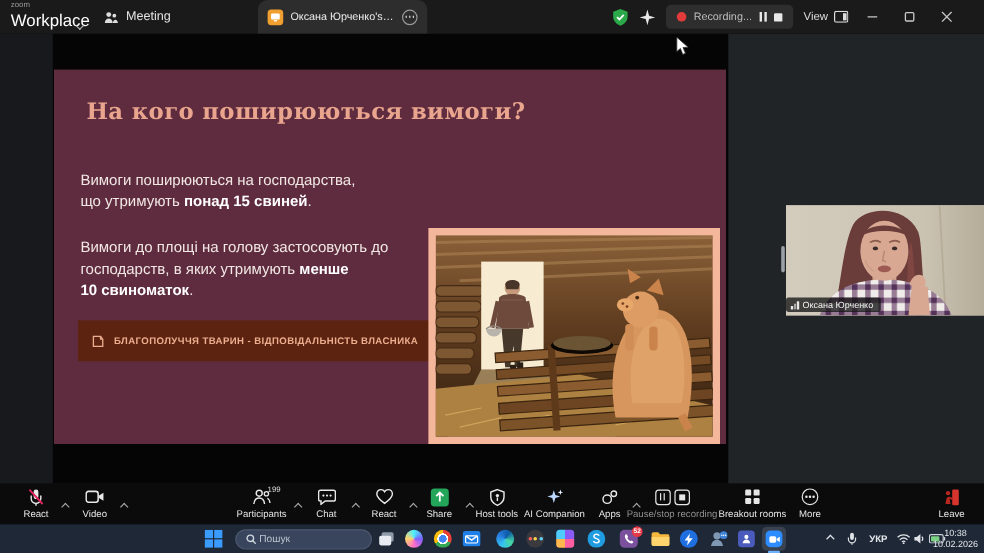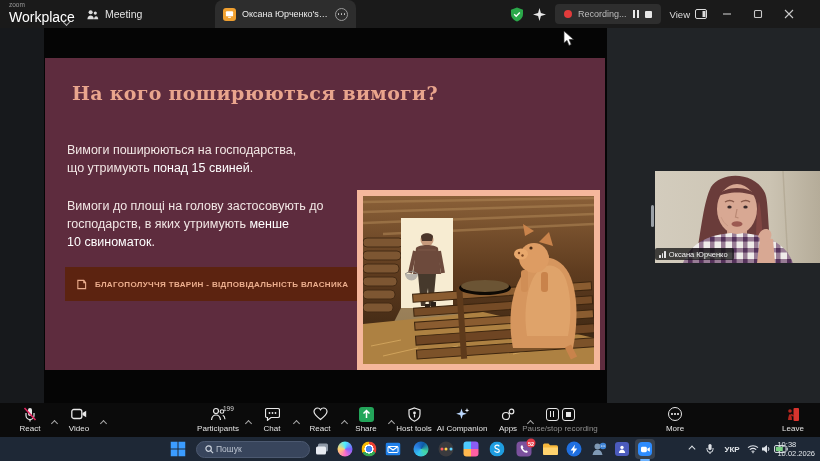--- a/index.html
+++ b/index.html
@@ -34,21 +34,21 @@
 
   
   #main { position:absolute; top:28px; left:0; width:820px; height:375px; }
   #share-area { left:0; top:0; width:607px; height:375px; background:#17191c; overflow:hidden; }
   #share-video { left:44px; top:0; width:563px; height:375px; background:#050505; }
 
   
   #slide { left:1px; top:30px; width:560px; height:312px; background:#5e2c3e; }
   .slide-title { left:27px; top:24px; font-family:"DejaVu Serif", serif; font-weight:700; font-size:19px; color:#e9a58d; letter-spacing:.3px; }
   .slide-p { left:22px; font-size:12.5px; line-height:1.42; color:#f2e7e5; }
-  .slide-p b { color:#ffffff; font-weight:400; }
+  .slide-p b { color:#ffffff; font-weight:700; }
   #p1 { top:84px; } #p2 { top:140px; }
   .slide-footer { left:20px; top:209px; width:304px; height:34px; background:#5c2310; display:flex; align-items:center; gap:8px; padding:0 11px; }
   .slide-footer-label { font-size:8px; font-weight:700; color:#ecae8e; letter-spacing:.35px; }
   .photo-frame { left:312px; top:132px; width:243px; height:180px; background:#f5b79c; padding:6px; }
 
   
   #right-panel { left:607px; top:0; width:213px; height:375px; background:#212427; }
   .drag-handle { left:44px; top:177px; width:3px; height:22px; background:#9aa0a6; border-radius:2px; }
   #webcam { left:48px; top:143px; width:165px; height:92px; background:#cfc8ba; overflow:hidden; }
   .name-tag { left:0; bottom:3px; background:rgba(22,22,22,.78); display:flex; align-items:center; gap:3px; padding:1.5px 6px 1.5px 4px; border-radius:2px; }
@@ -80,21 +80,21 @@
   #taskbar { position:absolute; top:437px; left:0; width:820px; height:24px; background:#1e2836; z-index:30; }
   .tk { position:absolute; top:50%; transform:translate(-50%,-50%); display:grid; place-items:center; }
   .search-pill { position:absolute; left:196px; top:3.5px; width:114px; height:17px; background:#38455c; border:1px solid #4c5970; border-radius:9px; display:flex; align-items:center; gap:2px; padding:0 8px; }
   .search-pill input { background:transparent; border:none; outline:none; width:80px; font-size:8.5px; color:#cdd4de; font-family:"Liberation Sans",sans-serif; }
   .search-pill input::placeholder { color:#bcc4d0; }
   .circ { border-radius:50%; }
   .badge { position:absolute; top:-3px; right:-4px; min-width:9px; height:9px; background:#e63946; border-radius:5px; color:#fff; font-size:5.5px; display:grid; place-items:center; padding:0 1px; font-weight:700; }
   .zoom-slot { position:absolute; left:645px; top:50%; transform:translate(-50%,-50%); width:20px; height:20px; background:rgba(255,255,255,.12); border-radius:4px; display:grid; place-items:center; }
   .zoom-underline { position:absolute; left:645px; top:21.5px; transform:translateX(-50%); width:10px; height:2px; background:#6cb2ff; border-radius:1px; }
   .tray-lang { font-size:8px; color:#e2e6ea; font-weight:700; }
-  .clock { position:absolute; right:5px; top:50%; transform:translateY(-50%); text-align:left; line-height:1.25; }
+  .clock { position:absolute; right:5px; top:50%; transform:translateY(-50%); text-align:center; line-height:1.25; }
   .clock div { font-size:7.5px; color:#e2e6ea; }
 </style>
 </head>
 <body>
 
 <div id="window">
 
   <div id="titlebar">
     <div class="abs brand">
       <span class="b-small">zoom</span>
@@ -452,20 +452,31 @@
               <b></b>
             </span>
           </span>
         <span class="recbtn">
             <span class="sq"></span>
           </span>
       </span>
       <span class="lbl dim">Pause/stop recording</span>
     </div>
 
+    <div class="tbi" style="left:627px; width:76px">
+      <span class="ico">
+          <span class="grid4">
+            <b></b>
+            <b></b>
+            <b></b>
+            <b></b>
+          </span>
+        </span>
+      <span class="lbl">Breakout rooms</span>
+    </div>
 
     <div class="tbi" style="left:675px">
       <span class="ico">
           <span class="more-circ">
             <i>
               <b></b>
               <b></b>
               <b></b>
             </i>
           </span>

